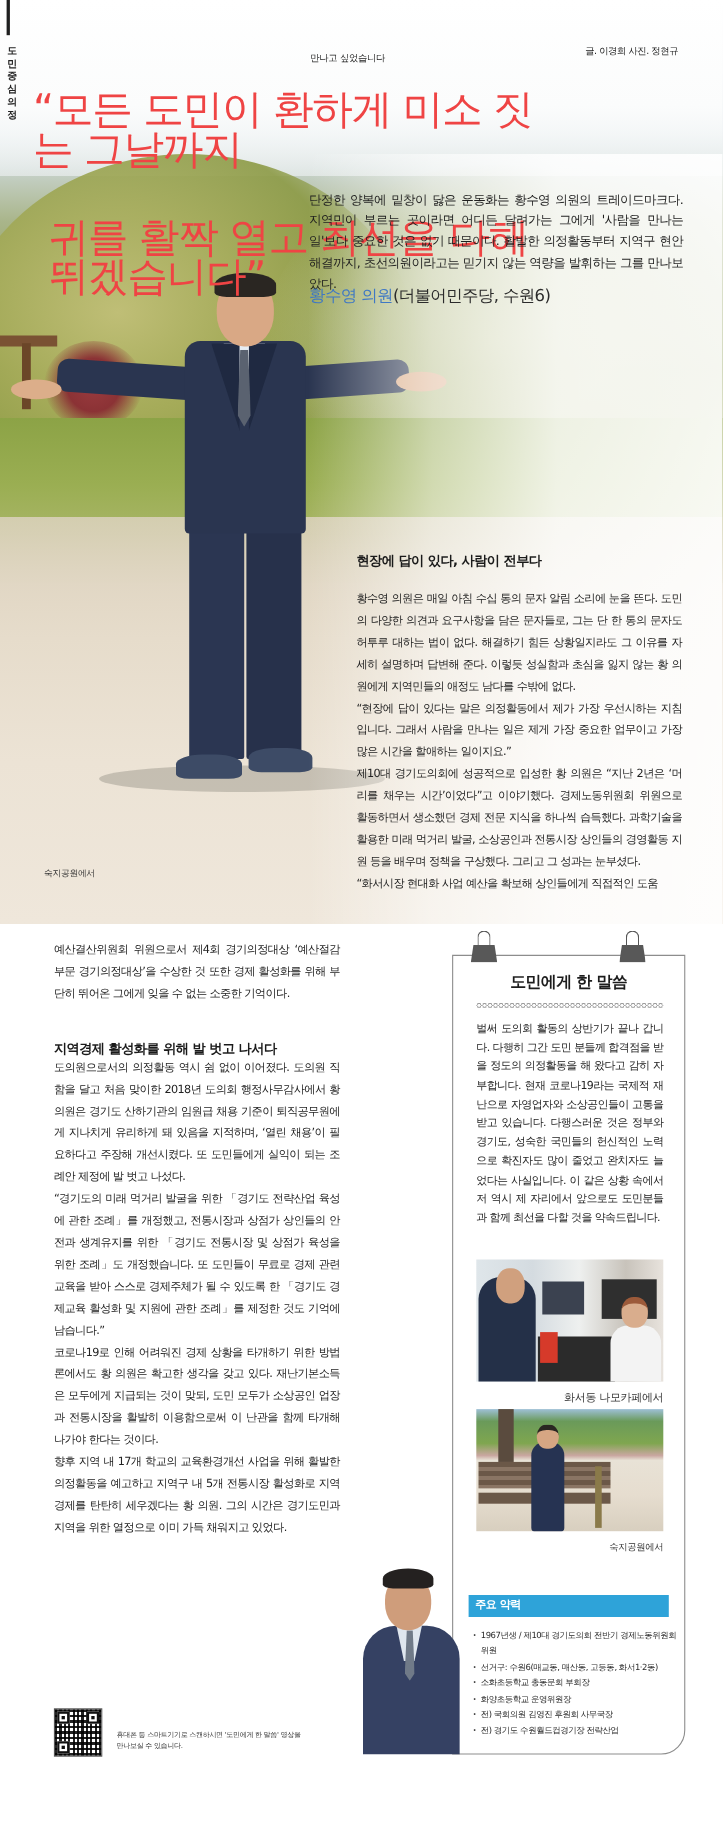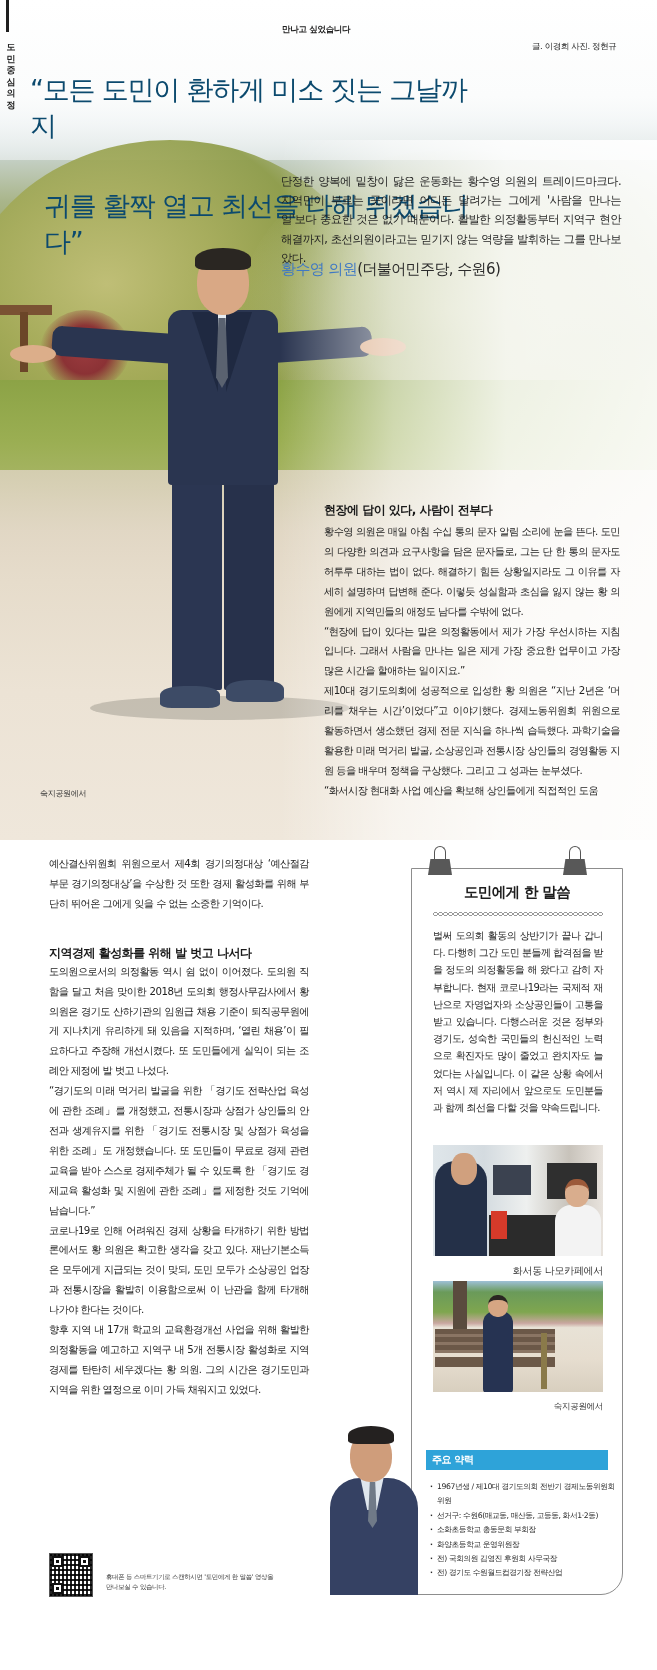--- a/index.html
+++ b/index.html
@@ -42,30 +42,30 @@
   .person .hand-r { position: absolute; left: 360px; top: 338px; width: 46px; height: 18px; border-radius: 50%; background: #dcae8a; }
   .person .leg-l { position: absolute; left: 172px; top: 480px; width: 50px; height: 210px; background: #2b3652; border-radius: 2px; }
   .person .leg-r { position: absolute; left: 224px; top: 480px; width: 50px; height: 210px; background: #27314b; border-radius: 2px; }
   .person .shoe-l { position: absolute; left: 160px; top: 686px; width: 60px; height: 22px; border-radius: 40% 40% 20% 20%; background: #3d4b66; }
   .person .shoe-r { position: absolute; left: 226px; top: 680px; width: 58px; height: 22px; border-radius: 40% 40% 20% 20%; background: #3d4b66; }
   .person .shadow { position: absolute; left: 90px; top: 696px; width: 260px; height: 24px; border-radius: 50%; background: rgba(80,80,70,0.25); }
 
   
   .side-bar { position: absolute; left: 6px; top: 0; width: 3px; height: 32px; background: #1f1f1f; }
   .side-label { position: absolute; left: 5px; top: 42px; width: 12px; font-size: 9px; line-height: 11.5px; color: #222; font-weight: bold; text-align: center; word-break: break-all; }
-  .section-label { position: absolute; left: 282px; top: 24px; font-size: 8.5px; color: #222; font-weight: bold; letter-spacing: -0.3px; }
+  .section-label { position: absolute; left: 282px; top: 47px; font-size: 8.5px; color: #222; font-weight: normal; letter-spacing: -0.3px; }
   .credits { position: absolute; left: 532px; top: 41px; font-size: 8.5px; color: #222; letter-spacing: -0.4px; }
-  .headline { position: absolute; left: 30px; top: 72px; width: 460px; font-size: 27px; line-height: 36px; color: #0c4a6e; letter-spacing: -1.2px; font-weight: normal; }
+  .headline { position: absolute; left: 30px; top: 82px; width: 460px; font-size: 37px; line-height: 36px; color: #ef4444; letter-spacing: -1.2px; font-weight: normal; }
   .headline .l2 { display: block; padding-left: 14px; margin-top: 44px; }
   .lead { position: absolute; left: 281px; top: 172px; width: 340px; font-size: 11.4px; line-height: 19.2px; color: #1e1e1e; letter-spacing: -0.55px; text-align: justify; }
   .name-line { position: absolute; left: 281px; top: 260px; font-size: 15px; color: #2b2b2b; letter-spacing: -0.6px; }
   .name-line .nm { color: #3f78c4; }
 
   .sub1 { position: absolute; left: 324px; top: 502px; font-size: 12px; font-weight: bold; color: #1a1a1a; letter-spacing: -0.5px; }
-  .col-right { position: absolute; left: 324px; top: 522px; width: 296px; font-size: 10.2px; line-height: 19.9px; color: #222; letter-spacing: -0.55px; text-align: justify; }
+  .col-right { position: absolute; left: 324px; top: 535px; width: 296px; font-size: 10.2px; line-height: 19.9px; color: #222; letter-spacing: -0.55px; text-align: justify; }
   .col-right p { margin: 0; }
   .photo-caption1 { position: absolute; left: 40px; top: 788px; font-size: 8px; color: #333; letter-spacing: -0.3px; }
 
   
   .col-left { position: absolute; left: 49px; top: 854px; width: 260px; font-size: 10.2px; line-height: 19.9px; color: #222; letter-spacing: -0.55px; text-align: justify; }
   .col-left p { margin: 0; }
   .col-left h3 { font-size: 12px; font-weight: bold; color: #1a1a1a; margin-top: 30px; letter-spacing: -0.5px; line-height: 18px; }
 
   .qr { position: absolute; left: 49px; top: 1553px; width: 44px; height: 44px; border: 1px solid #555; background:
       repeating-linear-gradient(90deg, #222 0 2px, #fff 2px 4px),

